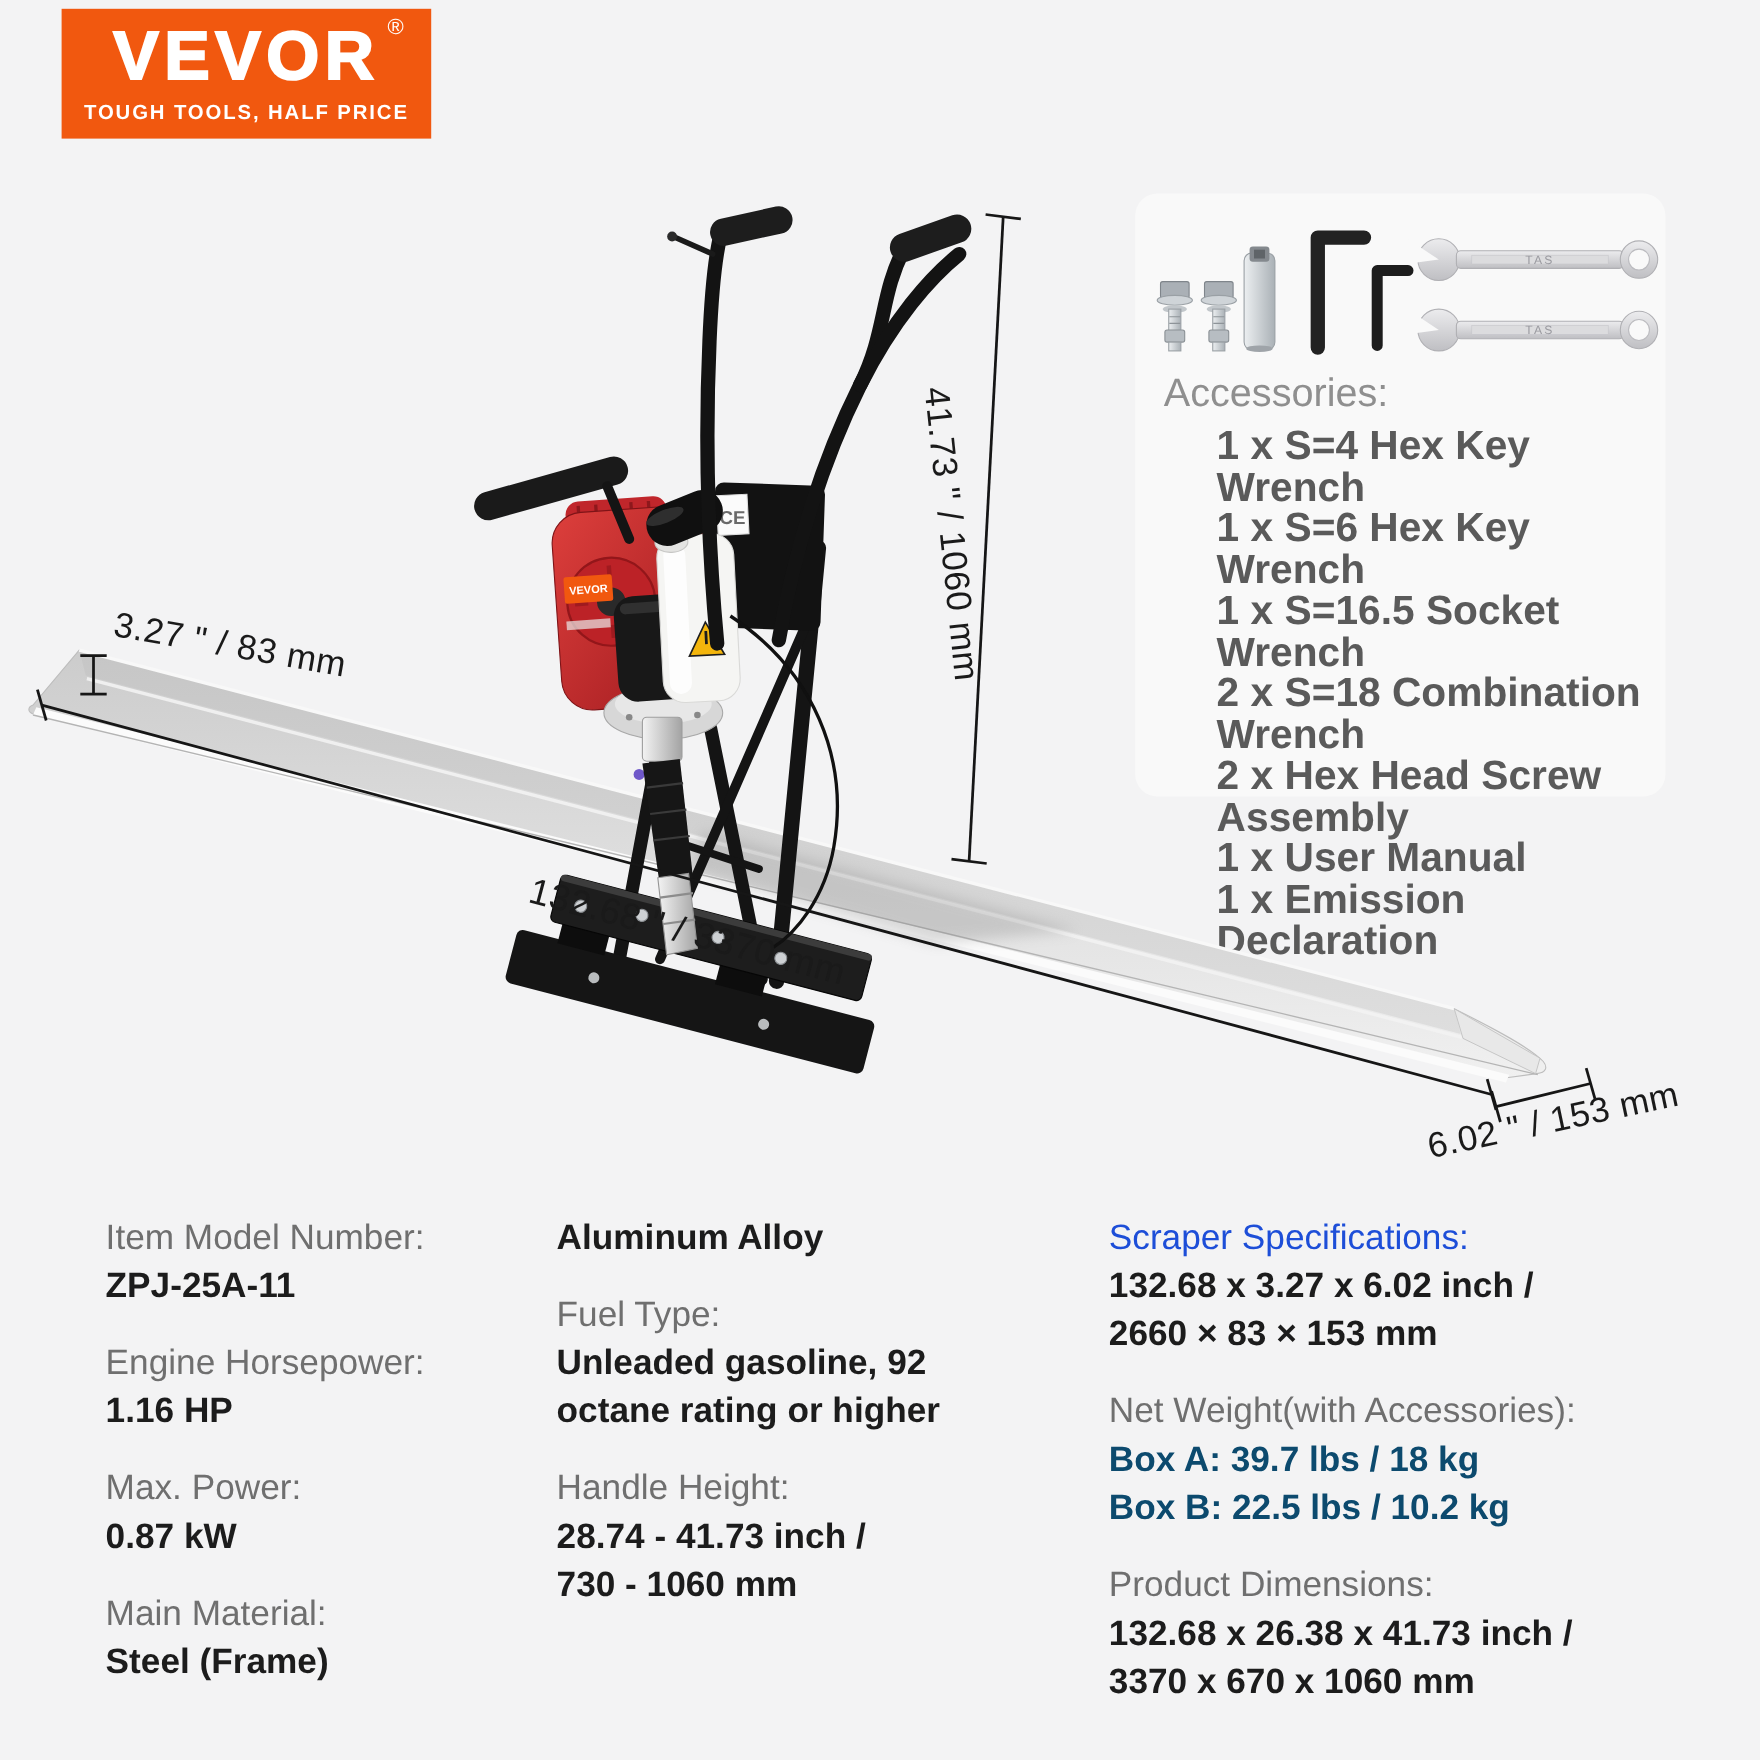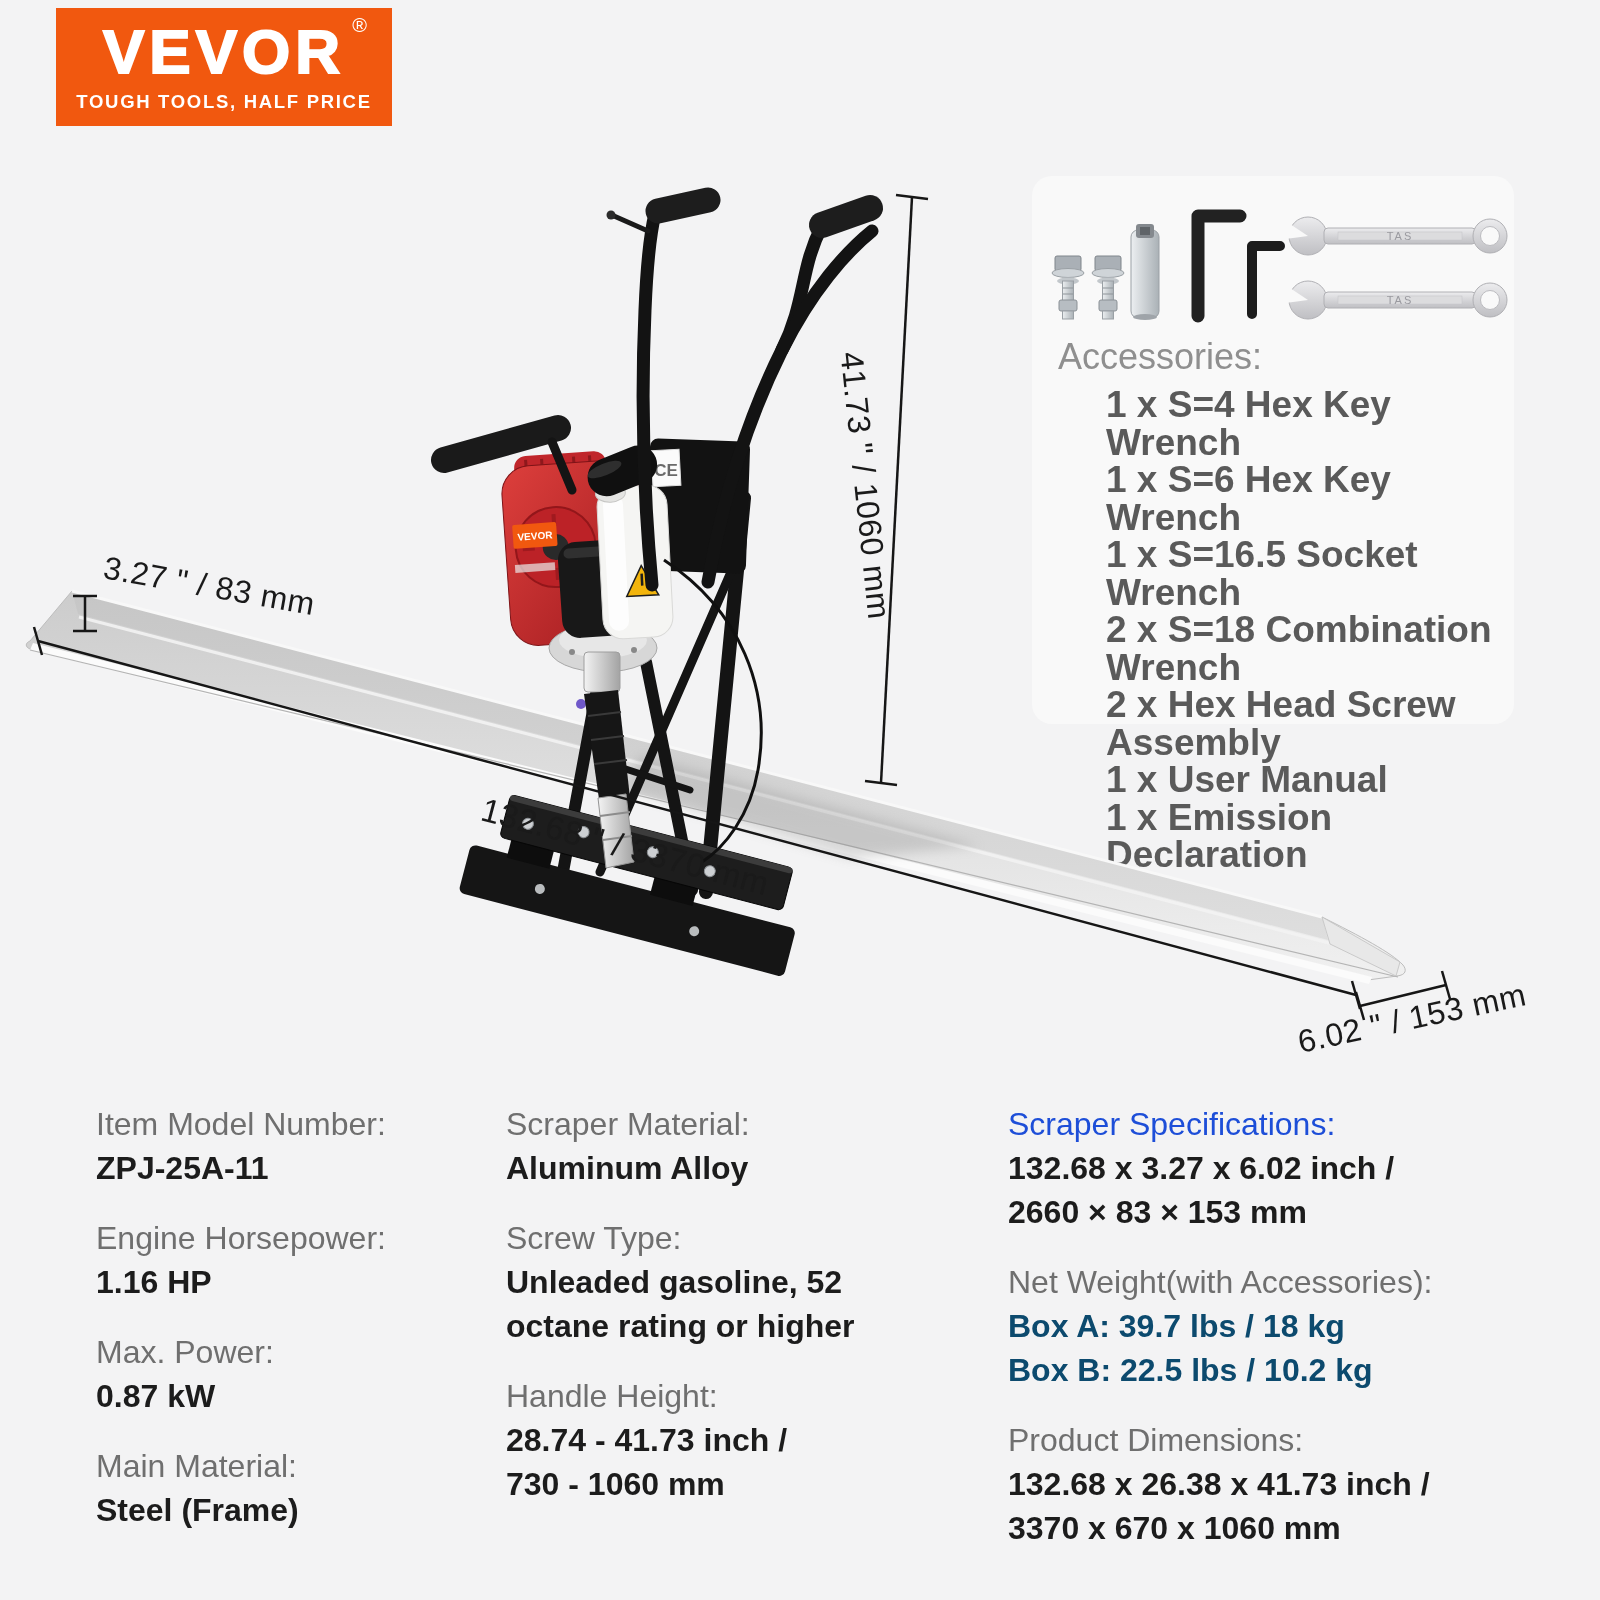--- a/index.html
+++ b/index.html
@@ -339,26 +339,25 @@
       <div class="spec-value" style="color:#1C1C1C">0.87 kW</div>
     </div>
     <div class="spec-group">
       <div class="spec-label" style="color:#6F6F6F">Main Material:</div>
       <div class="spec-value" style="color:#1C1C1C">Steel (Frame)</div>
     </div>
   </section>
 
   <section class="specs-col" id="specs-col-2">
     <div class="spec-group">
-      <div class="spec-label" style="color:#6F6F6F">Scraper Material:</div>
       <div class="spec-value" style="color:#1C1C1C">Aluminum Alloy</div>
     </div>
     <div class="spec-group">
-      <div class="spec-label" style="color:#6F6F6F">Screw Type:</div>
-      <div class="spec-value" style="color:#1C1C1C">Unleaded gasoline, 52
+      <div class="spec-label" style="color:#6F6F6F">Fuel Type:</div>
+      <div class="spec-value" style="color:#1C1C1C">Unleaded gasoline, 92
 octane rating or higher</div>
     </div>
     <div class="spec-group">
       <div class="spec-label" style="color:#6F6F6F">Handle Height:</div>
       <div class="spec-value" style="color:#1C1C1C">28.74 - 41.73 inch /
 730 - 1060 mm</div>
     </div>
   </section>
 
   <section class="specs-col" id="specs-col-3">

